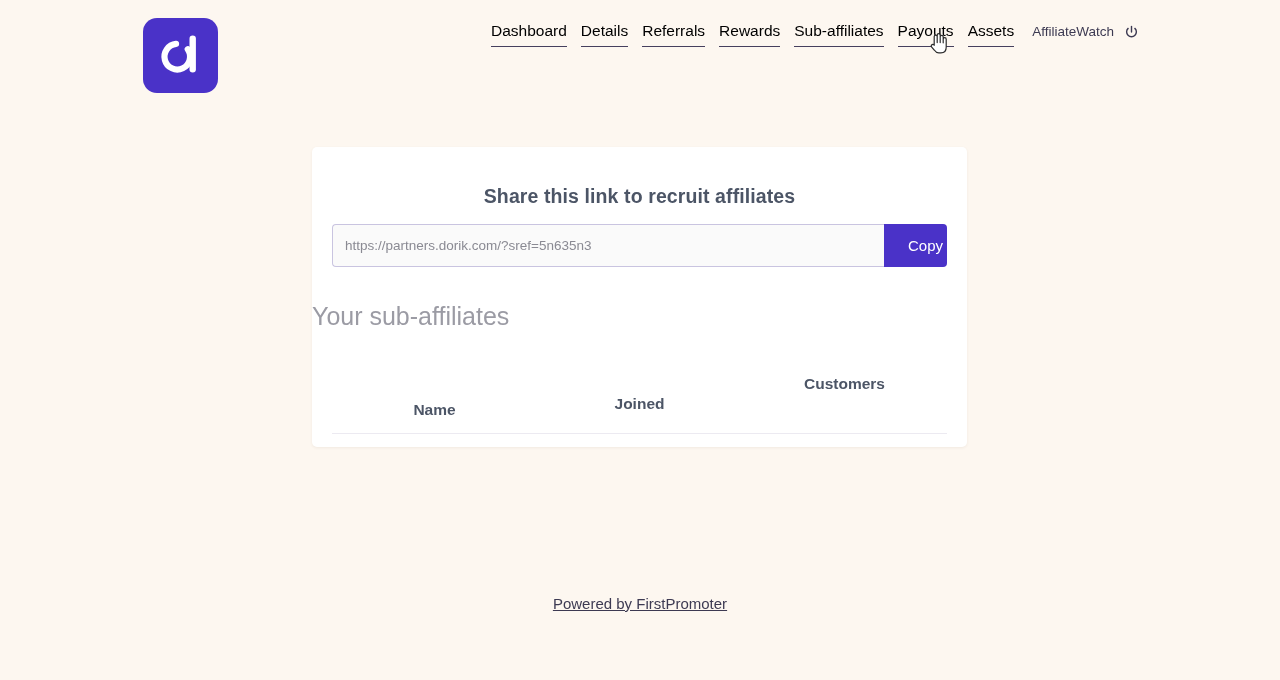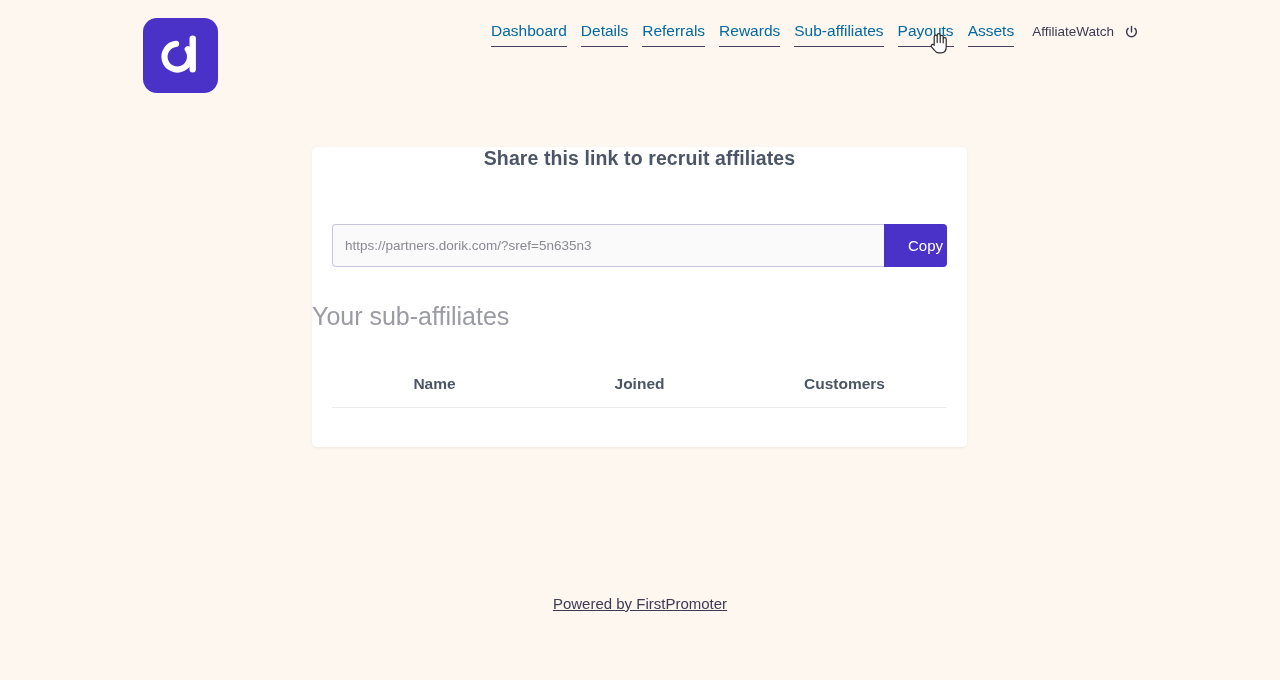--- a/index.html
+++ b/index.html
@@ -44,21 +44,21 @@
   .nav {
     position: absolute;
     left: 491px;
     top: 22px;
     display: flex;
     align-items: baseline;
     gap: 0;
   }
   .nav-item {
     font-size: 15.5px;
-    color: #0369a1;
+    color: #000000;
     text-decoration: none;
     border-bottom: 1.6px solid #46405e;
     padding-bottom: 6px;
     margin-right: 14px;
     cursor: pointer;
     white-space: nowrap;
   }
   .user-area {
     display: flex;
     align-items: center;
@@ -92,20 +92,21 @@
     box-shadow: 0 1px 3px rgba(80, 60, 40, 0.07);
     box-sizing: border-box;
   }
 
   .card-title {
     text-align: center;
     font-size: 19.5px;
     font-weight: bold;
     color: #4c5566;
     margin: 0;
+    padding-top: 38px;
     letter-spacing: 0.1px;
   }
 
   .share-row {
     position: absolute;
     left: 20px;
     top: 77px;
     width: 615px;
     height: 43px;
     display: flex;
@@ -162,22 +163,22 @@
     display: flex;
     padding-bottom: 14px;
     border-bottom: 1px solid #eceaf1;
   }
   .th {
     font-size: 15.5px;
     color: #4c5566;
     font-weight: bold;
     text-align: center;
   }
-  .th-name { width: 205px; }
-  .th-joined { width: 205px; }
+  .th-name { width: 205px; margin-top: 26px; }
+  .th-joined { width: 205px; margin-top: 20px; }
   .th-customers { width: 205px; }
   .table-body {
     min-height: 34px;
   }
 
   
   .footer {
     position: absolute;
     left: 0;
     top: 560px;

